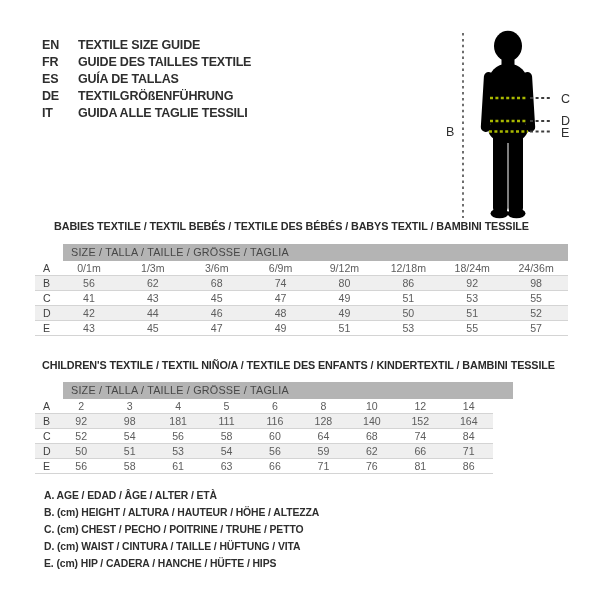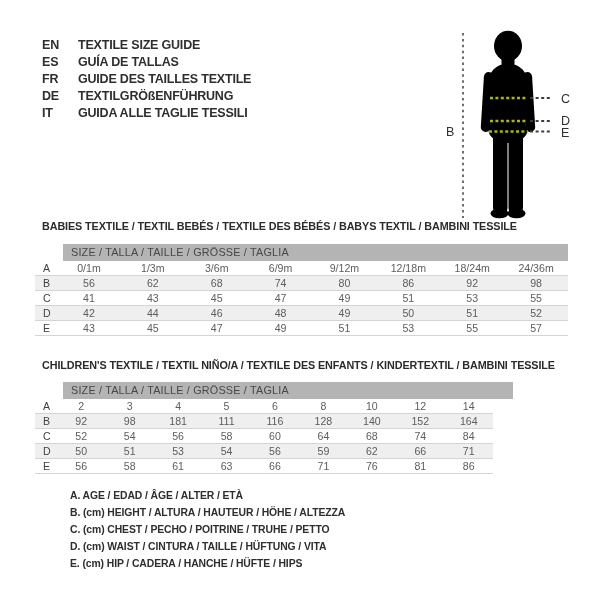--- a/index.html
+++ b/index.html
@@ -22,41 +22,41 @@
   .table-wrap{position:absolute;left:35px;}
   .size-bar{height:17px;line-height:17px;background:#b4b4b4;color:#474747;
     font-size:10.8px;padding-left:8px;box-sizing:border-box;letter-spacing:0.2px;margin-left:28px;}
   .trows{width:100%;}
   .trow{display:flex;height:15px;line-height:14px;border-bottom:1px solid #d4d4d4;
     font-size:10.6px;color:#5d5d5d;box-sizing:border-box;}
   .trow:nth-child(even){background:#efefef;}
   .tlabel{width:14px;padding-left:8px;flex:none;color:#3f3f3f;}
   .tcell{flex:1;text-align:center;}
   
-  .legend{position:absolute;left:44px;top:487px;margin-left:26px;}
+  .legend{position:absolute;left:44px;top:487px;}
   .legend-line{height:17px;line-height:17px;font-size:10.4px;font-weight:600;
     color:#2e2e2e;letter-spacing:-0.1px;white-space:nowrap;}
 </style>
 </head>
 <body>
 
 <div class="page">
 
   <div class="lang-block">
     <div class="lang-row">
       <span class="lang-code">EN</span>
       <span>TEXTILE SIZE GUIDE</span>
     </div>
     <div class="lang-row">
+      <span class="lang-code">FR</span>
+      <span>GUIDE DES TAILLES TEXTILE</span>
+    </div>
+    <div class="lang-row">
       <span class="lang-code">ES</span>
       <span>GUÍA DE TALLAS</span>
-    </div>
-    <div class="lang-row">
-      <span class="lang-code">FR</span>
-      <span>GUIDE DES TAILLES TEXTILE</span>
     </div>
     <div class="lang-row">
       <span class="lang-code">DE</span>
       <span>TEXTILGRÖßENFÜHRUNG</span>
     </div>
     <div class="lang-row">
       <span class="lang-code">IT</span>
       <span>GUIDA ALLE TAGLIE TESSILI</span>
     </div>
   </div>
@@ -93,21 +93,21 @@
         <line x1="49" y1="116.5" x2="88" y2="116.5" stroke="#a9b800" stroke-width="2.6" stroke-dasharray="3,2.4"></line>
         <line x1="90" y1="116.5" x2="112" y2="116.5" stroke="#3c3c3c" stroke-width="2" stroke-dasharray="3,2.6"></line>
       </g>
       <text class="figlabel" x="6" y="121">B</text>
       <text class="figlabel" x="121" y="88">C</text>
       <text class="figlabel" x="121" y="110">D</text>
       <text class="figlabel" x="121" y="122">E</text>
     </svg>
   </div>
 
-  <div class="tbl-title" style="top:220px;">BABIES TEXTILE / TEXTIL BEBÉS / TEXTILE DES BÉBÉS / BABYS TEXTIL / BAMBINI TESSILE</div>
+  <div class="tbl-title" style="top:220px;margin-left:12px;">BABIES TEXTILE / TEXTIL BEBÉS / TEXTILE DES BÉBÉS / BABYS TEXTIL / BAMBINI TESSILE</div>
   <div class="table-wrap" style="top:244px;width:533px;">
     <div class="size-bar">SIZE / TALLA / TAILLE / GRÖSSE / TAGLIA</div>
     <div class="trows">
         <div class="trow">
           <span class="tlabel">A</span>
           <span class="tcell">0/1m</span>
           <span class="tcell">1/3m</span>
           <span class="tcell">3/6m</span>
           <span class="tcell">6/9m</span>
           <span class="tcell">9/12m</span>

